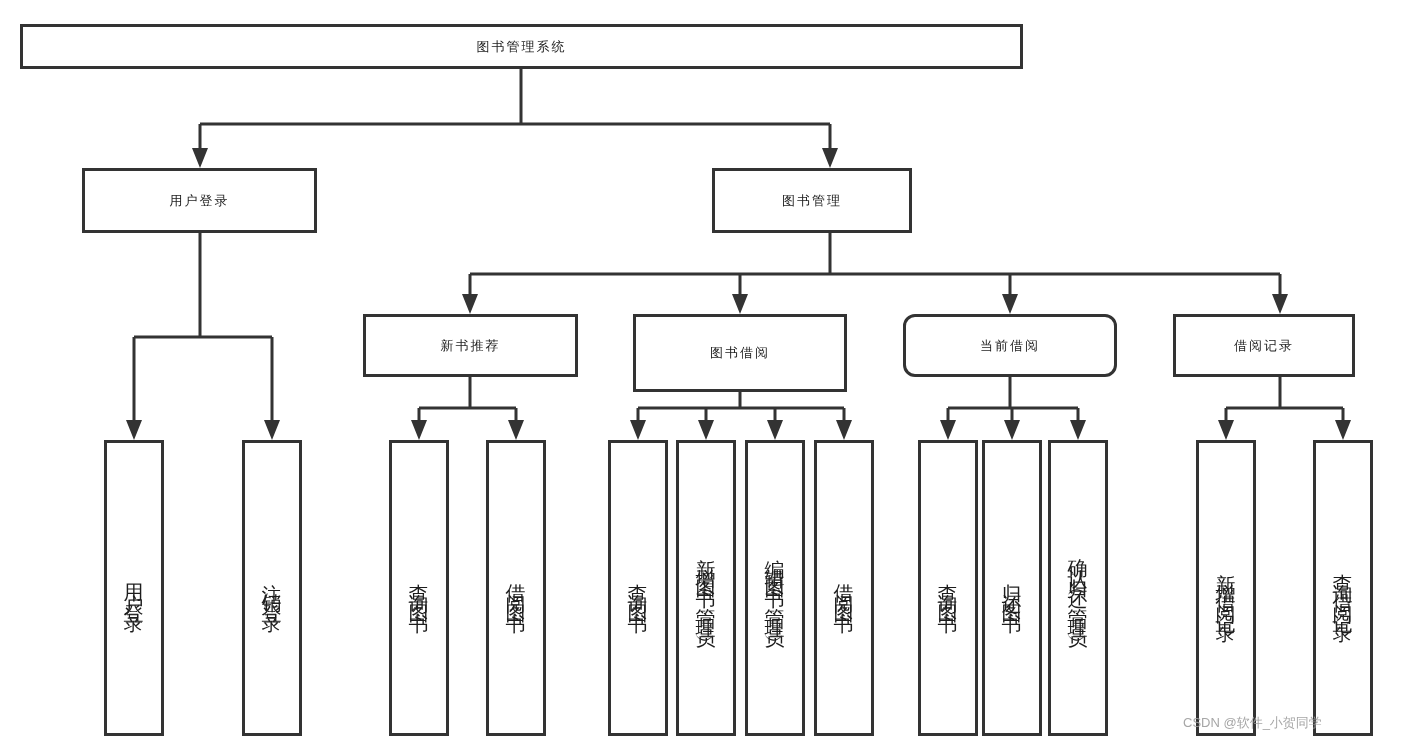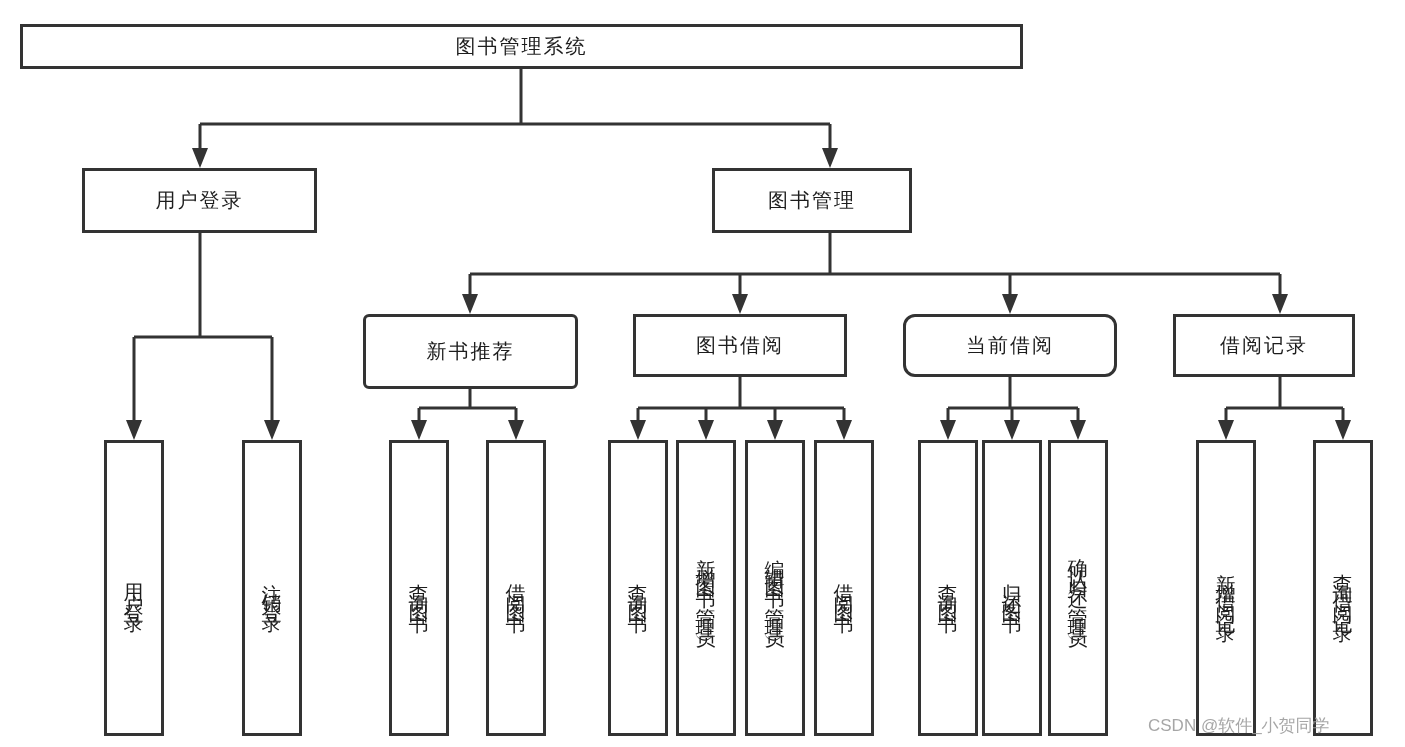--- a/index.html
+++ b/index.html
@@ -12,21 +12,21 @@
   }
   .stage svg.connectors {
     position:absolute; left:0; top:0; z-index:0;
   }
   .hbox {
     position:absolute;
     box-sizing:border-box;
     border:3px solid #333333;
     background:#ffffff;
     display:flex; align-items:center; justify-content:center;
-    font-size:20px; letter-spacing:2px; color:#1d1d1d;
+    font-size:13px; letter-spacing:2px; color:#1d1d1d;
     z-index:1;
   }
   .vbox {
     position:absolute;
     box-sizing:border-box;
     border:3px solid #333333;
     background:#ffffff;
     width:60px; top:440px; height:296px;
     display:flex; align-items:center; justify-content:center;
     z-index:1;
@@ -36,22 +36,22 @@
     writing-mode:vertical-rl;
     text-orientation:mixed;
     font-size:20px;
     letter-spacing:10px;
     line-height:1;
     color:#1d1d1d;
     white-space:nowrap;
   }
   .watermark {
     position:absolute;
-    left:1148px; top:714px;
-    font-size:17px;
+    left:1183px; top:714px;
+    font-size:13px;
     color:rgba(158,158,158,0.92);
     white-space:nowrap;
     z-index:5;
   }
 </style>
 </head>
 <body>
 
 <div class="stage">
 
@@ -82,24 +82,24 @@
     <span>图书管理系统</span>
   </div>
 
   <div class="hbox" style="left:82px; top:168px; width:235px; height:65px;">
     <span>用户登录</span>
   </div>
   <div class="hbox" style="left:712px; top:168px; width:200px; height:65px;text-align:right;">
     <span>图书管理</span>
   </div>
 
-  <div class="hbox" style="left:363px; top:314px; width:215px; height:75px;border-radius:6px;">
+  <div class="hbox" style="left:363px; top:314px; width:215px; height:63px;">
     <span>新书推荐</span>
   </div>
-  <div class="hbox" style="left:633px; top:314px; width:214px; height:63px;">
+  <div class="hbox" style="left:633px; top:314px; width:214px; height:78px;">
     <span>图书借阅</span>
   </div>
   <div class="hbox" style="left:903px; top:314px; width:214px; height:63px;border-radius:12px;">
     <span>当前借阅</span>
   </div>
   <div class="hbox" style="left:1173px; top:314px; width:182px; height:63px;">
     <span>借阅记录</span>
   </div>
 
   <div class="vbox" style="left:104px;">

